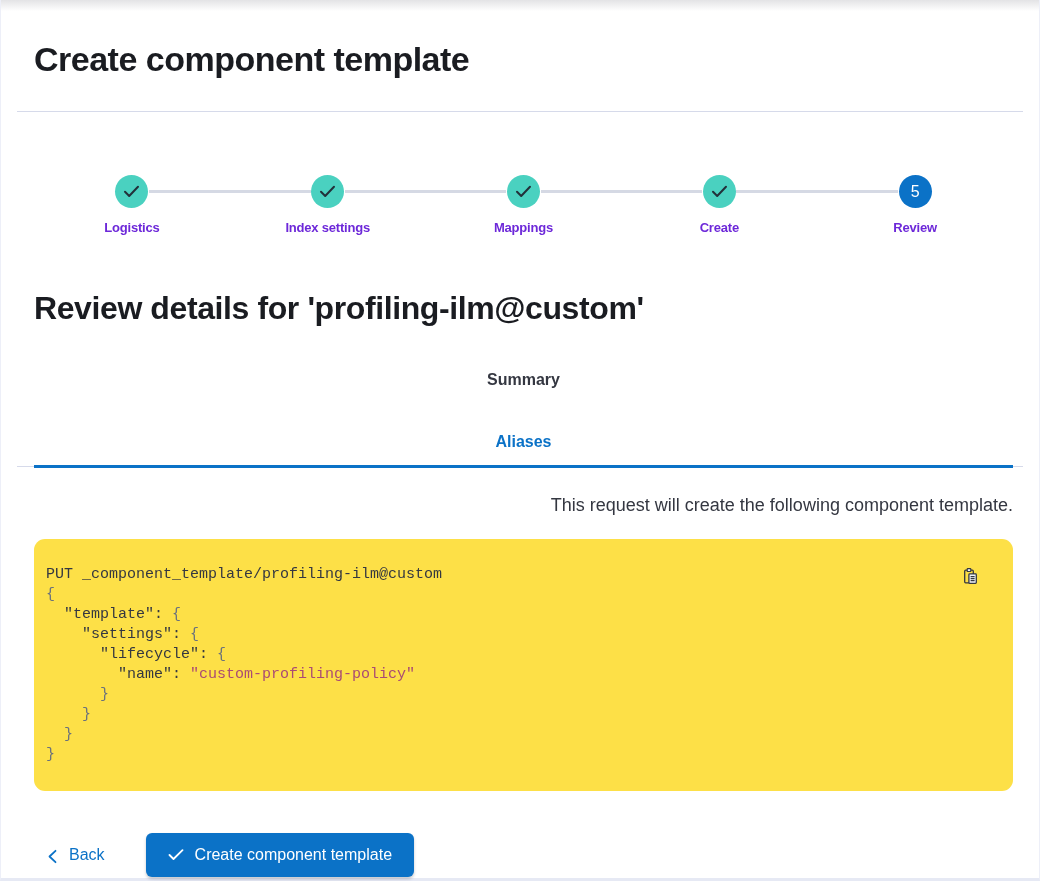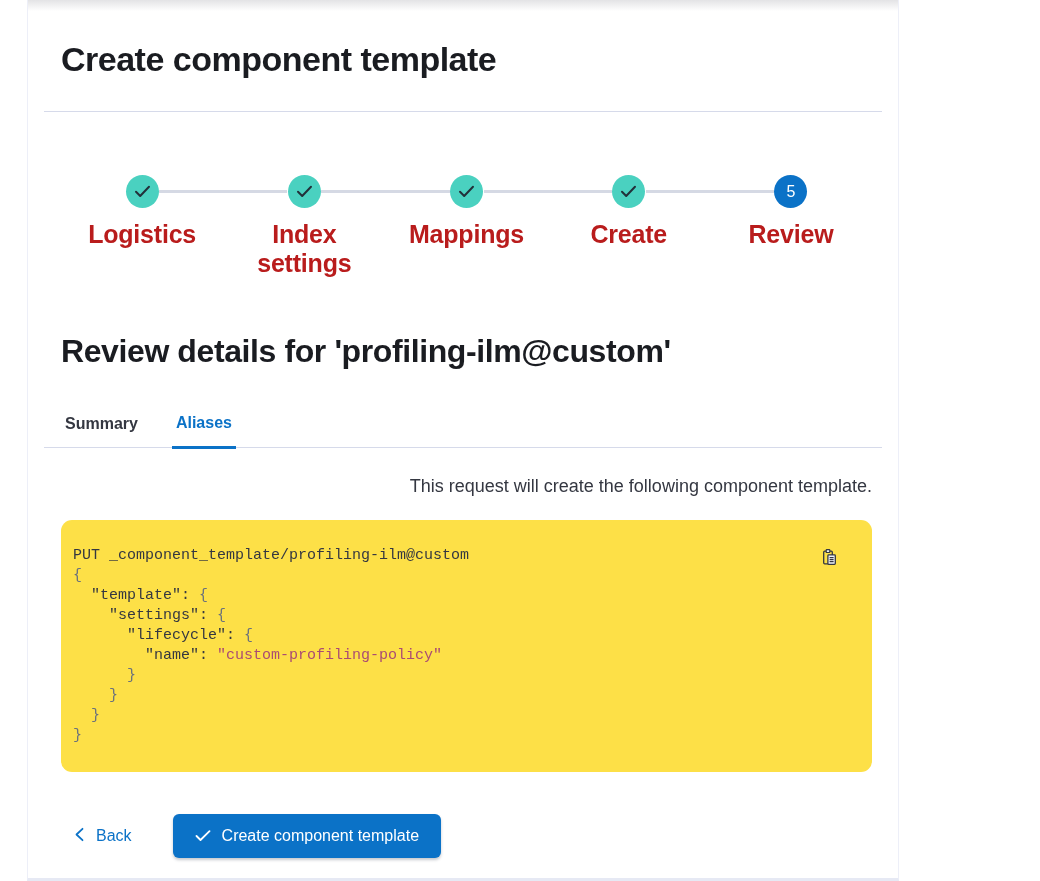--- a/index.html
+++ b/index.html
@@ -6,26 +6,25 @@
   html, body { margin: 0; padding: 0; }
   body {
     width: 1040px; height: 881px;
     background: #ffffff;
     font-family: "Liberation Sans", sans-serif;
     color: #343741;
     overflow: hidden;
     position: relative;
   }
   .page {
-    width: 872px; height: 881px;
+    width: 1040px; height: 881px;
     border-left: 1px solid #edeff8;
     border-right: 1px solid #edeff8;
     border-bottom: 3px solid #e6e9f4;
     position: relative;
-    margin-left: 27px;
   }
   .top-shade {
     position: absolute; top: 0; left: 0; right: 0; height: 11px;
     background: linear-gradient(to bottom, rgba(80,80,95,0.16), rgba(80,80,95,0));
     pointer-events: none;
   }
   .content { padding: 0 26px 0 33px; }
 
   h1.page-title {
     margin: 0; padding-top: 36px;
@@ -56,36 +55,36 @@
   .step:last-child::after { display: none; }
   .step-circle {
     width: 33px; height: 33px; border-radius: 50%;
     display: flex; align-items: center; justify-content: center;
     position: relative; z-index: 1;
   }
   .step-circle.complete { background: #4ad1c0; }
   .step-circle.current  { background: #0b72c7; }
   .step-number { color: #ffffff; font-size: 16px; font-weight: 500; }
   .step-label {
-    margin-top: 12px; font-size: 25px; font-weight: 700;
-    color: #b91c1c; letter-spacing: -0.2px;
+    margin-top: 12px; font-size: 13px; font-weight: 700;
+    color: #6d28d9; letter-spacing: -0.2px;
   }
 
   
   h2.review-heading {
     margin: 56px 0 0;
     font-size: 32px; line-height: 34px;
     font-weight: 700; color: #1a1c21;
     letter-spacing: -0.4px;
   }
   .tabs-wrap {
     margin: 46px -10px 0 -17px;
     padding: 0 10px 0 17px;
     border-bottom: 1px solid #d6daea;
-    display: flex; gap: 30px;
+    display: flex; gap: 30px; flex-direction: column;
   }
   .tab {
     background: none; border: none; padding: 0 4px 14px;
     font-family: inherit; font-size: 16px; font-weight: 700;
     color: #343741; cursor: pointer;
   }
   .tab.active {
     color: #0b72c7;
     border-bottom: 3px solid #0b72c7;
     margin-bottom: -2px;
@@ -114,21 +113,21 @@
   .tok-string { color: #aa4b73; }
   .copy-btn {
     position: absolute; top: 28px; right: 33px;
     background: none; border: none; padding: 0; cursor: pointer;
     line-height: 0;
   }
 
   
   .footer { display: flex; align-items: center; margin-top: 42px; }
   .back-btn {
-    display: inline-flex; align-items: flex-start; gap: 11px;
+    display: inline-flex; align-items: flex-end; gap: 11px;
     margin-left: 13px;
     background: none; border: none; padding: 0; cursor: pointer;
     font-family: inherit; font-size: 16px; font-weight: 500;
     color: #0b72c7;
   }
   .submit-btn {
     display: inline-flex; align-items: center; gap: 11px;
     margin-left: 41px;
     height: 44px; padding: 0 22px;
     background: #0b72c7; color: #ffffff;

